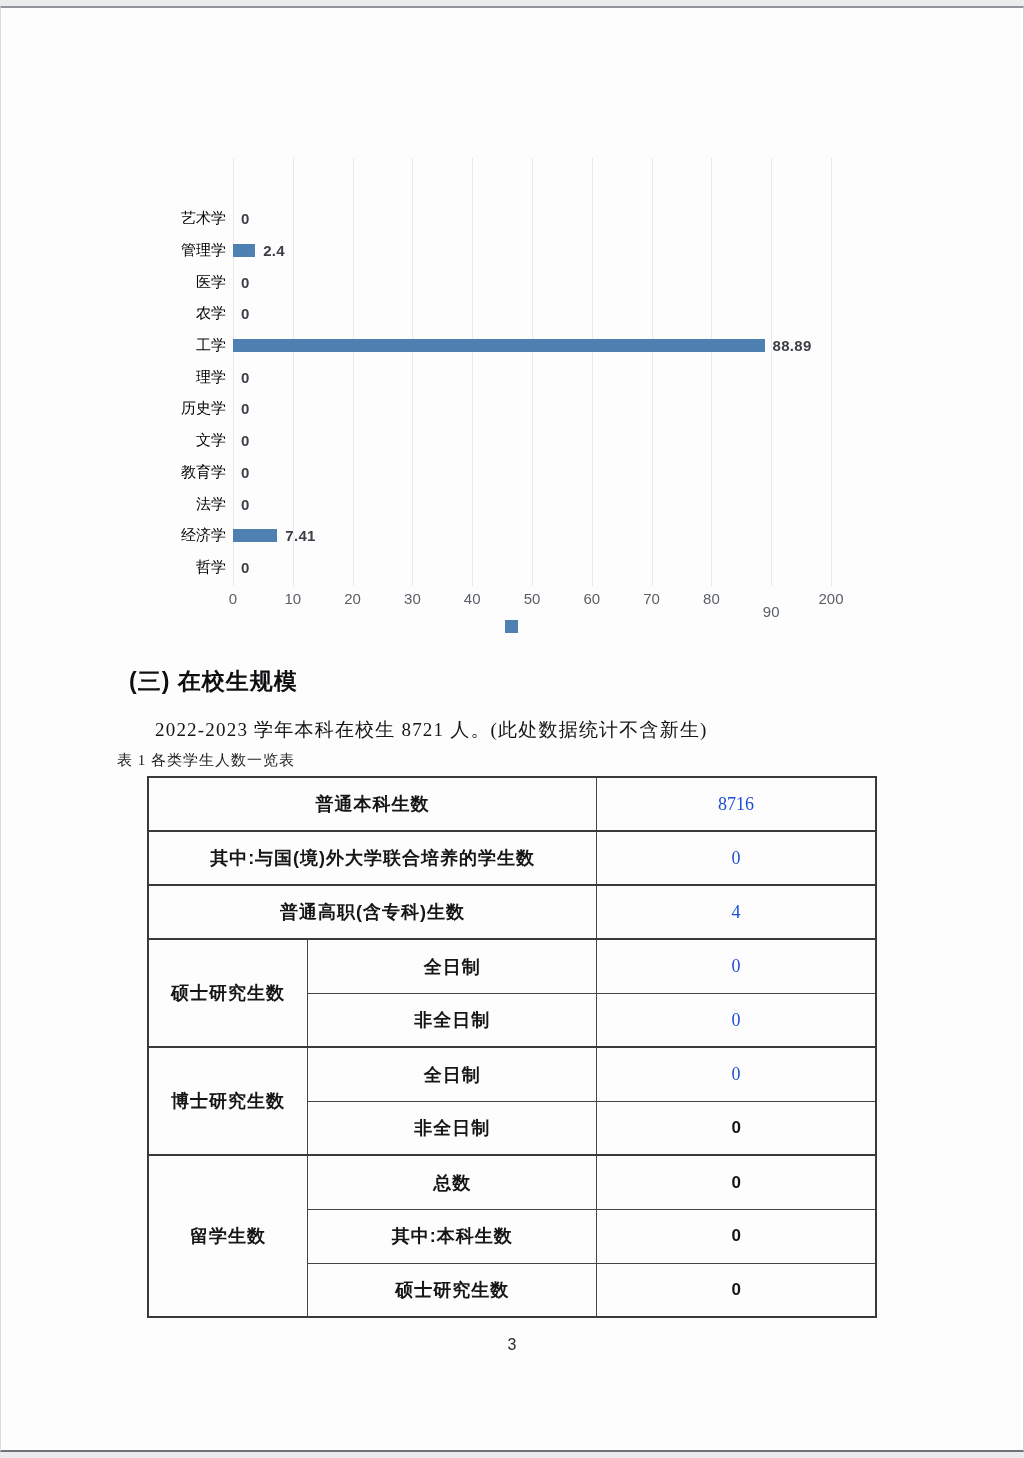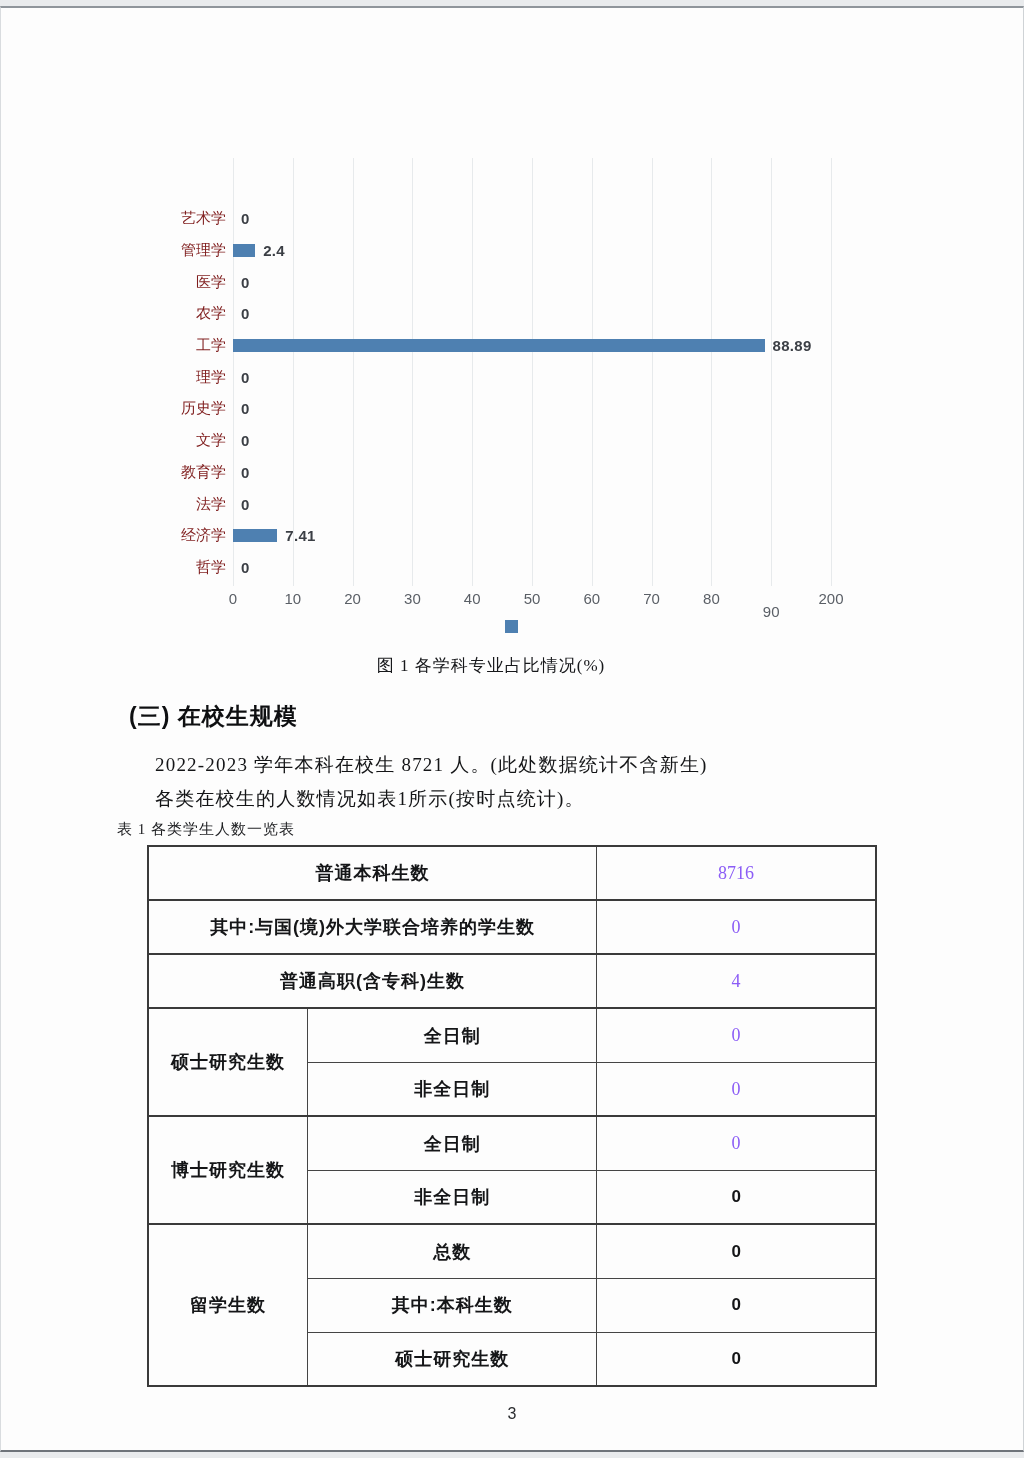--- a/index.html
+++ b/index.html
@@ -16,21 +16,21 @@
     padding-top:150px; overflow:hidden; position:relative;
   }
   
   .chart { margin-left:150px; width:680px; }
   .chart-body { position:relative; padding-top:45px; padding-bottom:3px; }
   .gridlines { position:absolute; left:82px; top:0; bottom:0; width:598px; }
   .gridline { position:absolute; top:0; bottom:0; width:1px; background:#e7eaec; }
   .crow { display:flex; align-items:center; height:31.7px; }
   .clabel {
     width:75px; margin-right:7px; text-align:right; flex:none;
-    font-family:"Liberation Sans", sans-serif; font-size:15px; color:#7f1d1d;
+    font-family:"Liberation Sans", sans-serif; font-size:15px; color:#000000;
   }
   .cbararea { width:598px; flex:none; display:flex; align-items:center; position:relative; z-index:1; }
   .cbar { height:13px; flex:none; }
   .cval {
     margin-left:8px; font-family:"Liberation Sans", sans-serif;
     font-size:15px; font-weight:600; color:#3b3f45; letter-spacing:.3px;
   }
   .xaxis { position:relative; margin-left:82px; width:598px; height:26px; }
   .xtick {
     position:absolute; top:4px; transform:translateX(-50%);
@@ -52,21 +52,21 @@
   .tline.indent { padding-left:2em; }
   .table-caption { text-align:left; font-size:15px; letter-spacing:1px; margin-top:4px; color:#1c1d20; }
   
   table.stats { border-collapse:collapse; width:730px; margin:6px auto 0; border:2px solid #3a3a3a; }
   .stats td, .stats th { border:1px solid #454545; height:54px; text-align:center; vertical-align:middle; padding:0 4px; }
   .stats tr.thick td, .stats tr.thick th { border-top-width:2px; border-top-color:#3a3a3a; }
   .lcell, .gcell {
     font-family:"Liberation Sans", sans-serif; font-weight:700;
     font-size:18px; color:#151618; letter-spacing:1px;
   }
-  .vcell.serif { font-family:"Liberation Serif", serif; font-size:18px; color:#8b5cf6; }
+  .vcell.serif { font-family:"Liberation Serif", serif; font-size:18px; color:#1d4ed8; }
   .vcell.bold  { font-family:"Liberation Sans", sans-serif; font-weight:700; font-size:17px; color:#141517; }
   .page-number {
     text-align:center; margin-top:18px;
     font-family:"Liberation Sans", sans-serif; font-size:16px; color:#2a2c2f;
   }
 </style>
 </head>
 <body>
 
 <div class="page">
@@ -182,31 +182,27 @@
         <span class="xtick" style="left: 50%;">50</span>
         <span class="xtick" style="left: 60%;">60</span>
         <span class="xtick" style="left: 70%;">70</span>
         <span class="xtick" style="left: 80%;">80</span>
         <span class="xtick" style="left: 90%; margin-top: 13px;">90</span>
         <span class="xtick" style="left: 100%;">200</span>
       </div>
     <div class="legend-row">
       <span class="legend-marker" id="legend-marker" style="background: rgb(78, 128, 177);"></span>
     </div>
-    <div class="chart-caption">图 1 各学科专业占比情况(%)</div>
   </div>
 
   <div class="content">
     <h2 class="sec-heading">(三) 在校生规模</h2>
     <div class="paras" id="paras">
         <div class="para">
           <div class="tline indent">2022-2023 学年本科在校生 8721 人。(此处数据统计不含新生)</div>
-        </div>
-        <div class="para">
-          <div class="tline indent">各类在校生的人数情况如表1所示(按时点统计)。</div>
         </div>
       </div>
     <div class="table-caption">表 1 各类学生人数一览表</div>
     <table class="stats">
       <colgroup>
           <col style="width:160px">
           <col style="width:290px">
           <col style="width:280px">
         </colgroup>
       <tbody id="table-body">

